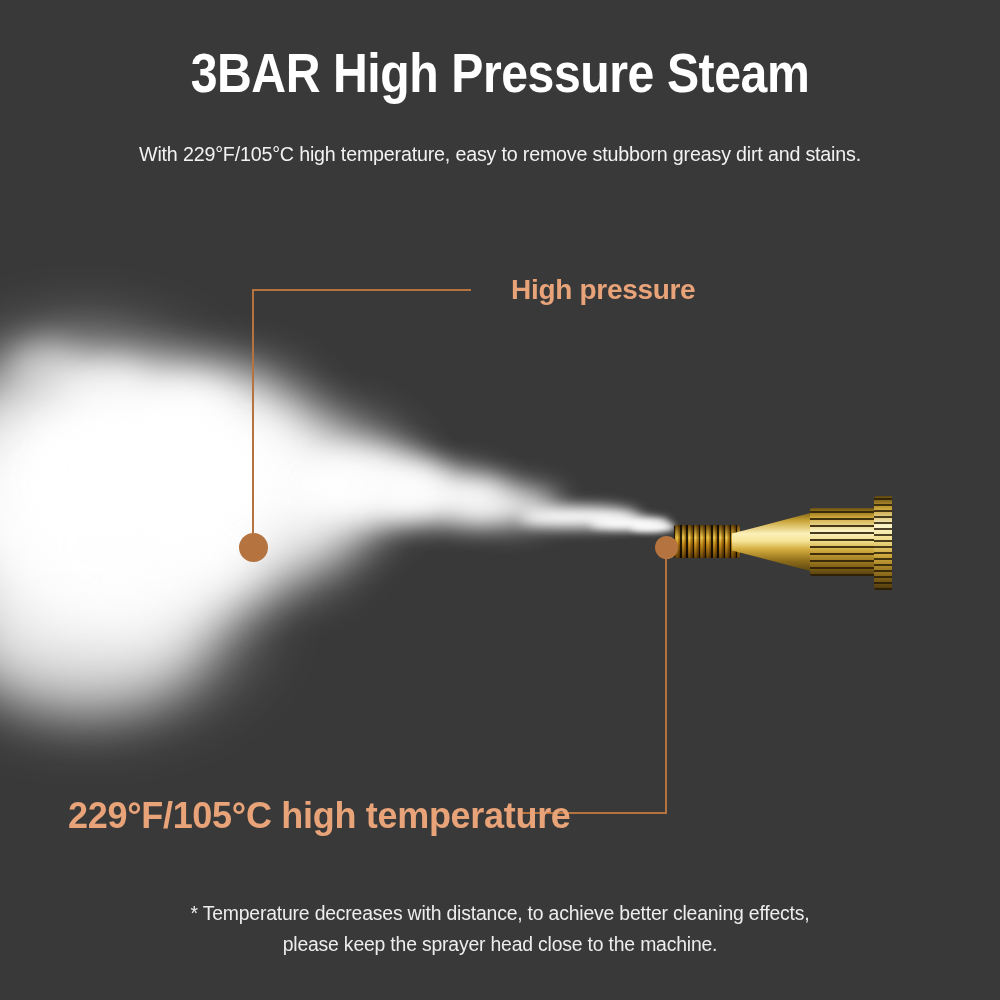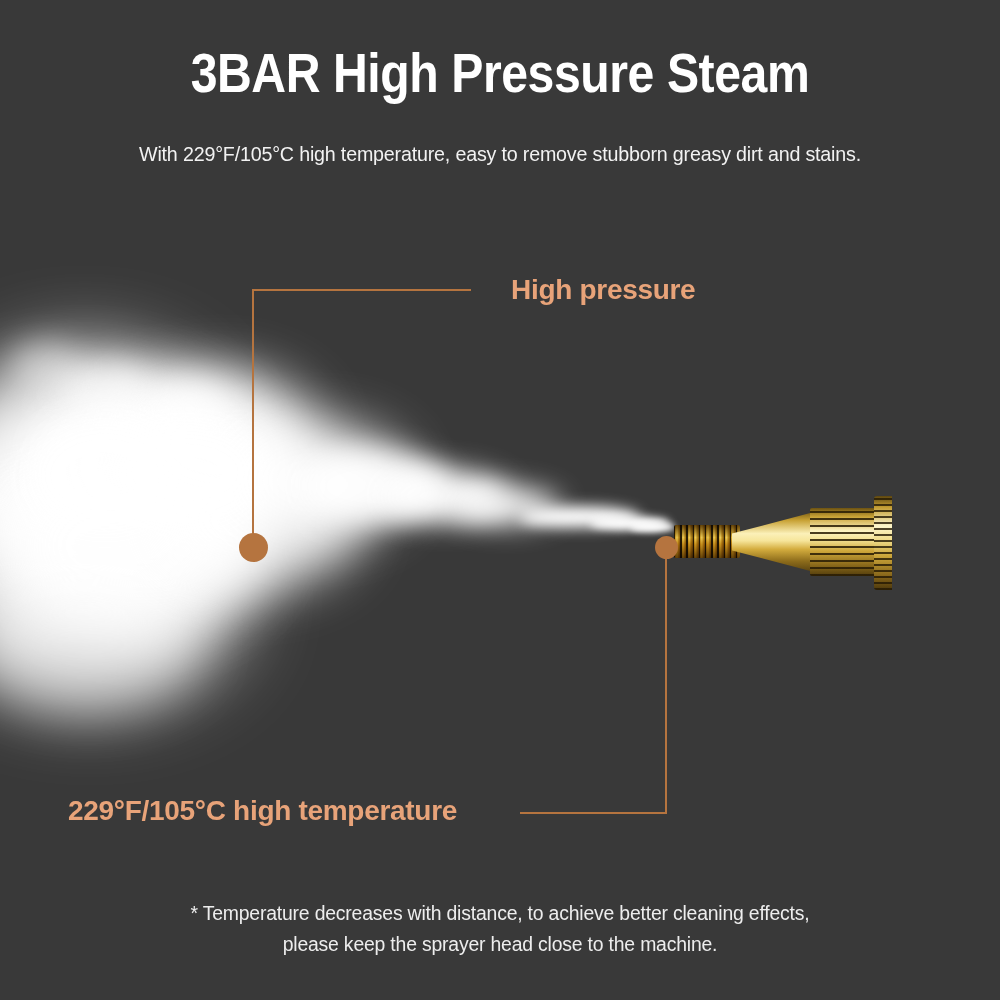--- a/index.html
+++ b/index.html
@@ -170,21 +170,21 @@
     font-weight: 700;
     letter-spacing: -0.3px;
     white-space: nowrap;
     margin-left: 16px;
   }
   .label-temp {
     position: absolute;
     left: 68px;
     top: 795px;
     color: #e8a379;
-    font-size: 28px;
+    font-size: 36px;
     font-weight: 700;
     letter-spacing: -0.3px;
     white-space: nowrap;
   }
 
   
   .footnote {
     position: absolute;
     left: 0;
     top: 898px;

